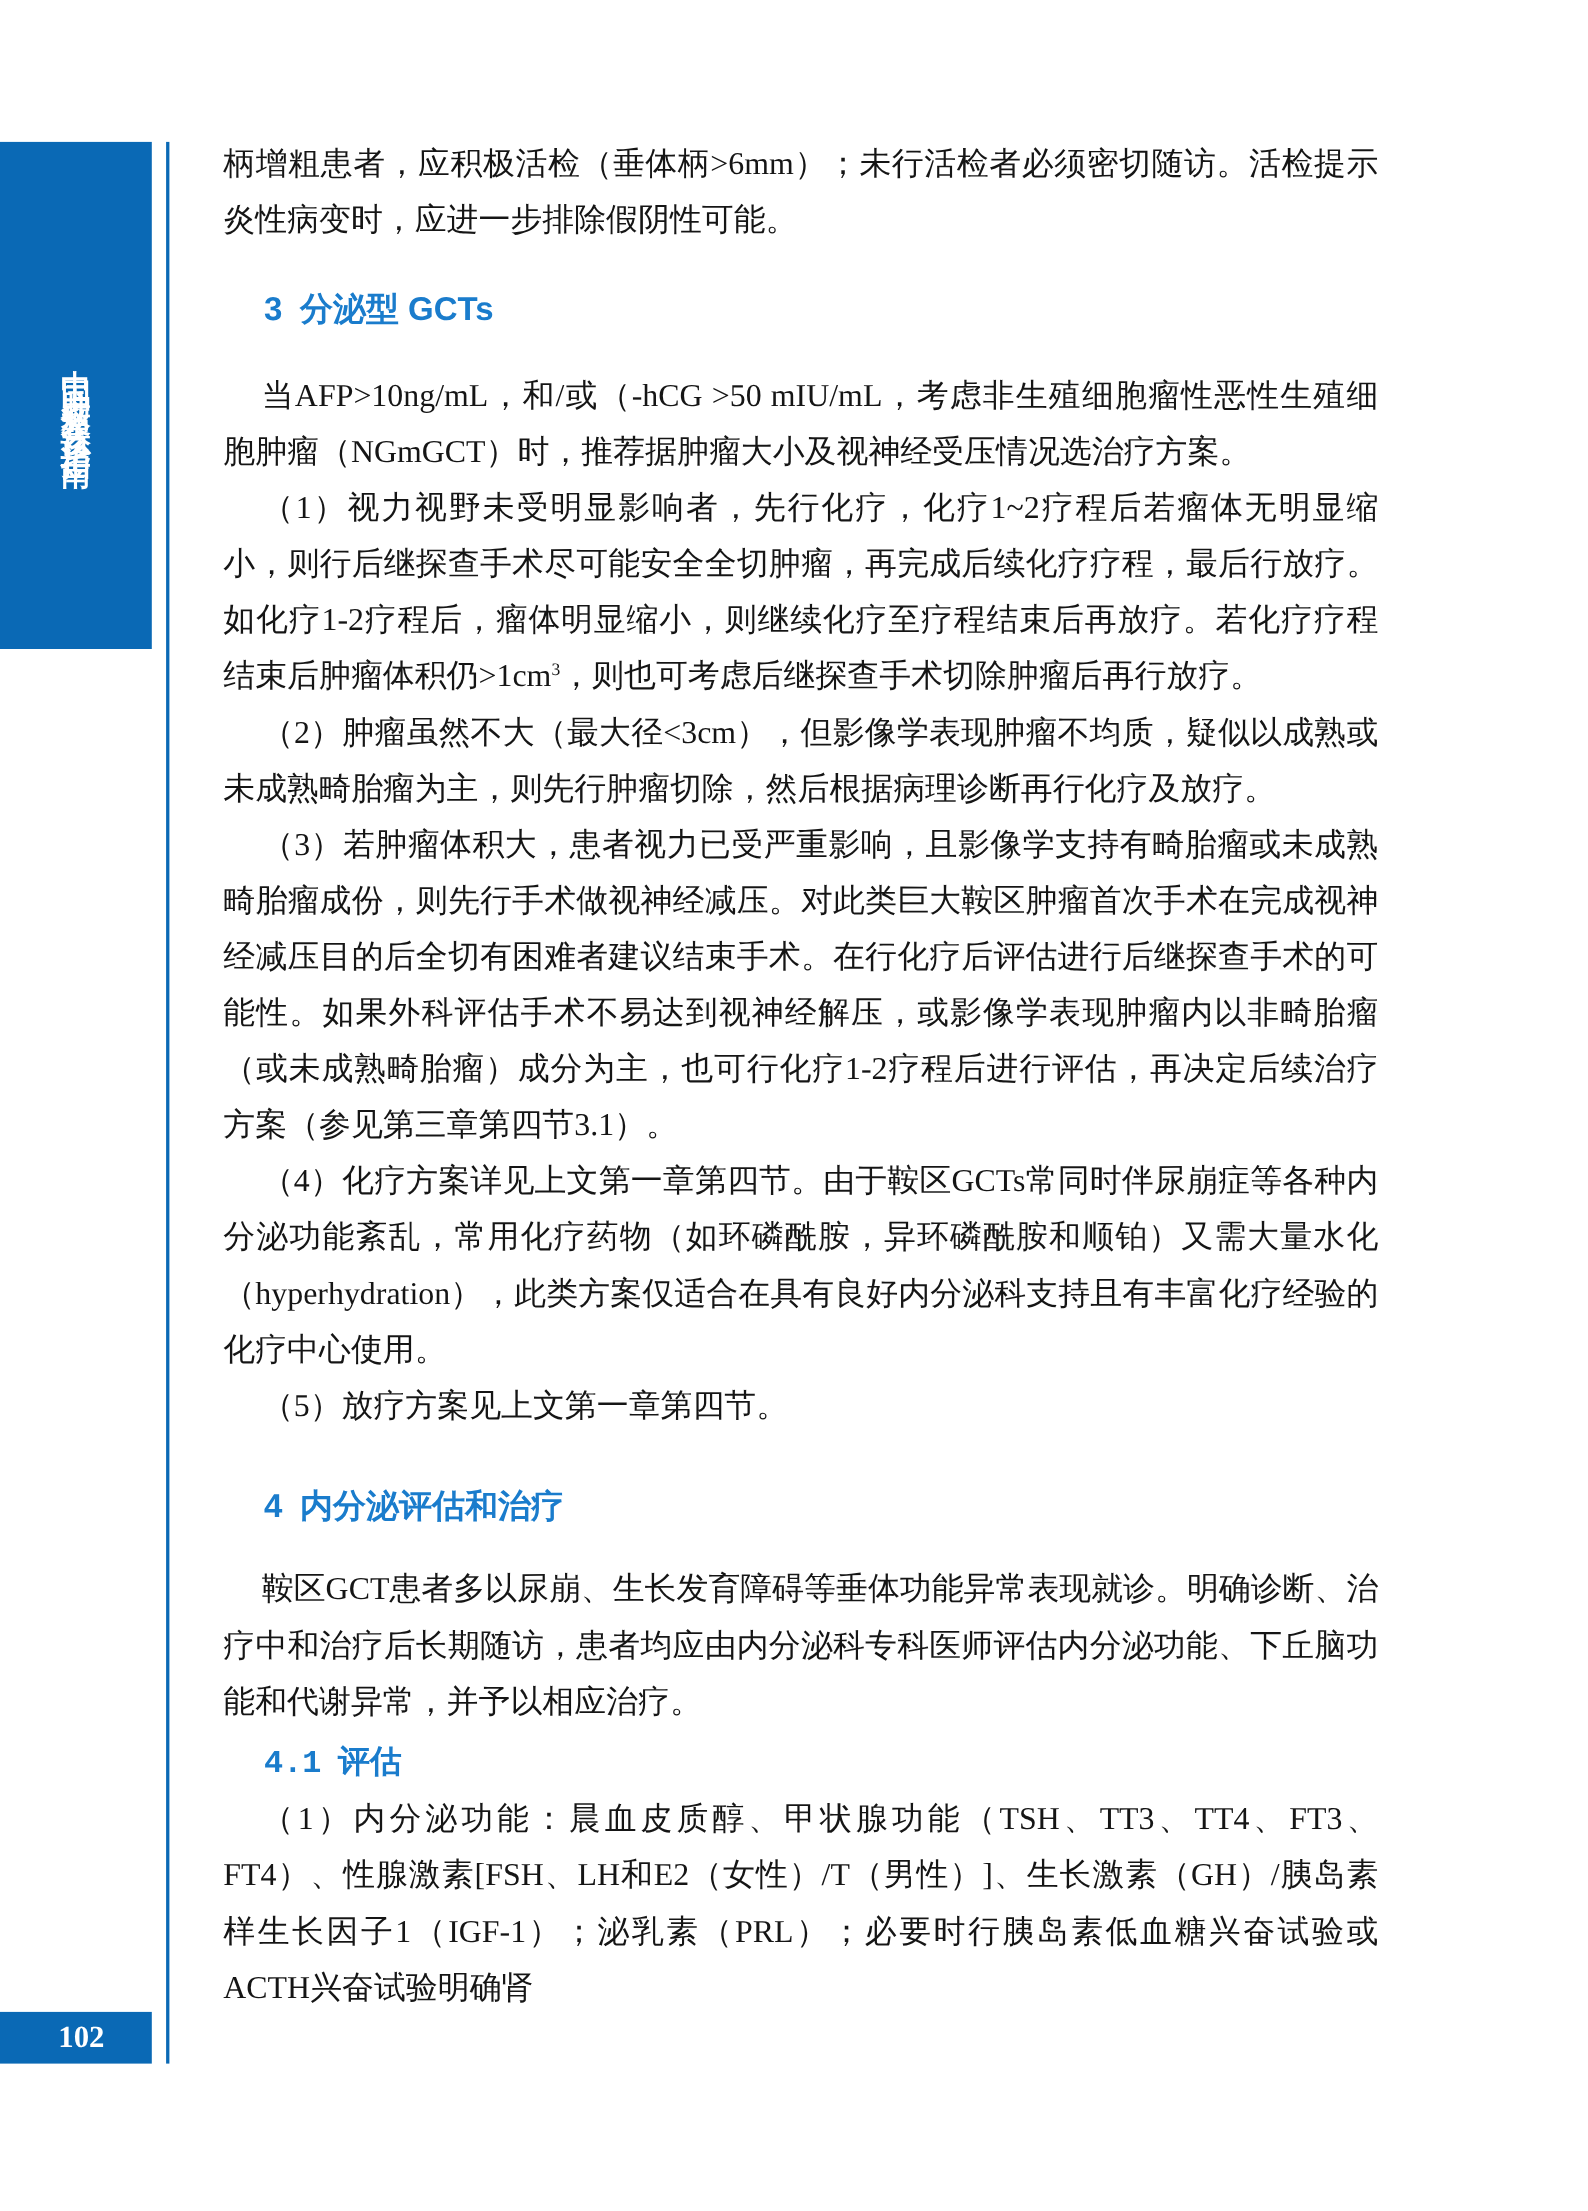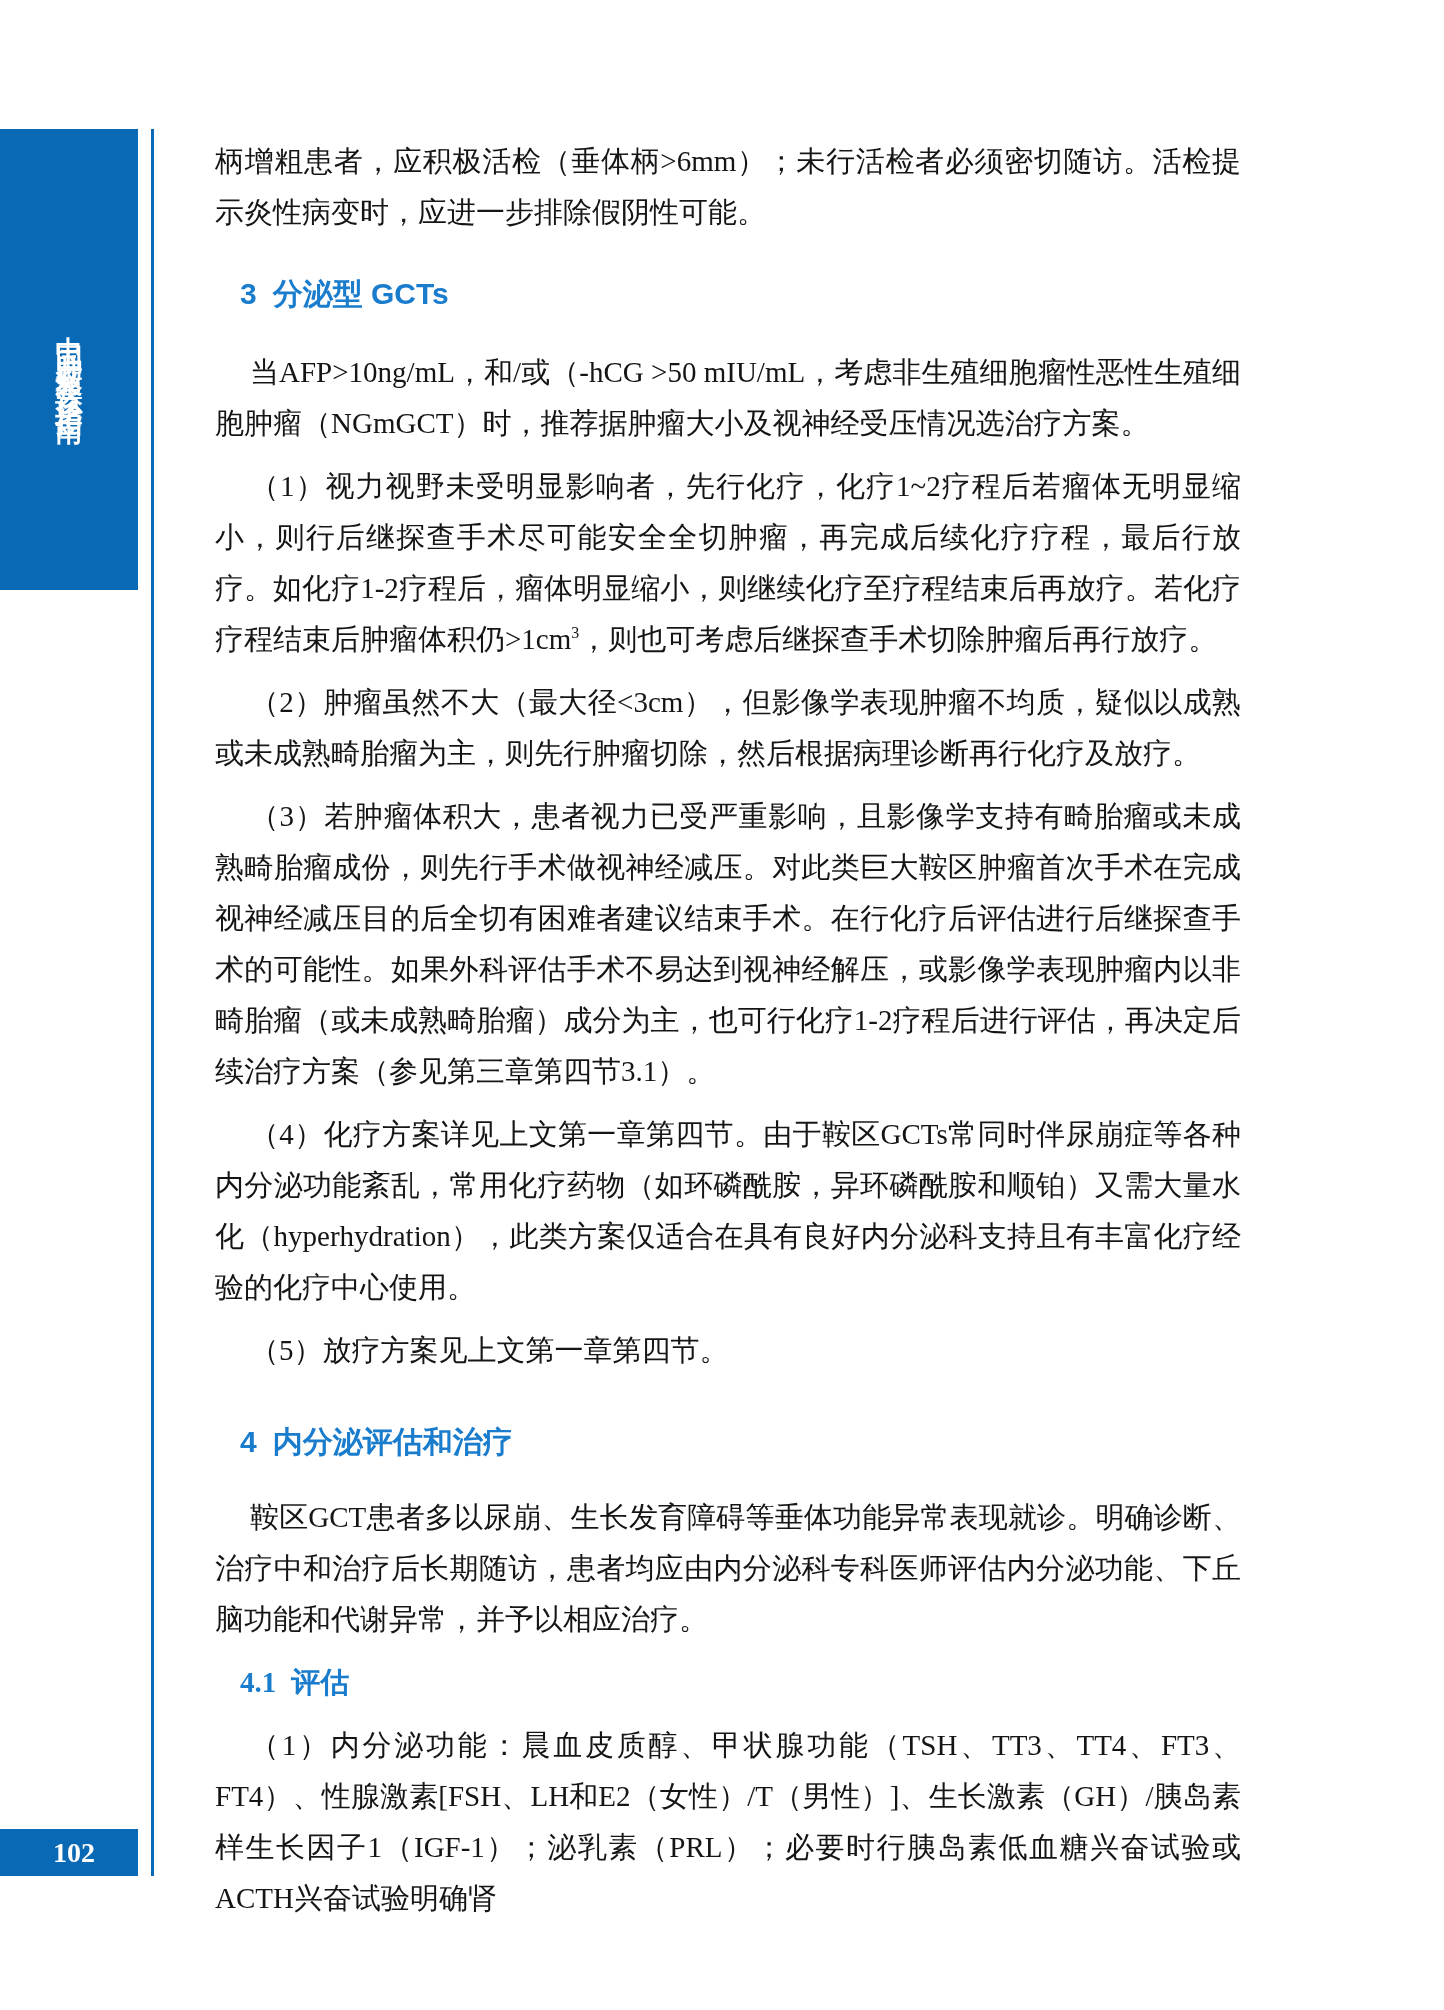--- a/index.html
+++ b/index.html
@@ -38,39 +38,39 @@
     font-family:"Liberation Serif","DejaVu Serif",serif;
     padding-left:10px;
     text-align:right;
   }
   
   .content{
     position:absolute;left:203px;top:124px;width:1050px;
     font-size:29px;line-height:51px;
     text-align:justify;text-justify:inter-ideograph;
   }
-  .para{margin:12px;}
+  .para{margin:0;}
   .para.indent{text-indent:35px;}
   .inline-num{
     font-family:"Liberation Sans","DejaVu Sans",sans-serif;
     font-weight:600;color:var(--hblue);
     margin-right:18px;
   }
   sup{font-size:0.55em;line-height:0;vertical-align:super;}
   .sec-heading{
     margin:30px 0 28px 37px;
     font-family:"Liberation Sans","DejaVu Sans",sans-serif;
     font-size:30px;line-height:51px;font-weight:bold;
     color:var(--hblue);text-align:left;
   }
   .sec-heading .sec-num{margin-right:16px;}
   .sec-heading.h4{margin:40px 0 25px 37px;}
   .sub-heading{
     margin:5px 0 0 37px;
-    font-family:Liberation Serif, serif;
+    font-family:Liberation Mono, monospace;
     font-size:29px;line-height:51px;font-weight:bold;
     color:var(--hblue);text-align:left;
   }
   .sub-heading .sec-num{margin-right:15px;}
   :root{--blue:#0a69b5;--hblue:#1a7ccc;}
 </style>
 </head>
 <body>
 
 <div class="page">

